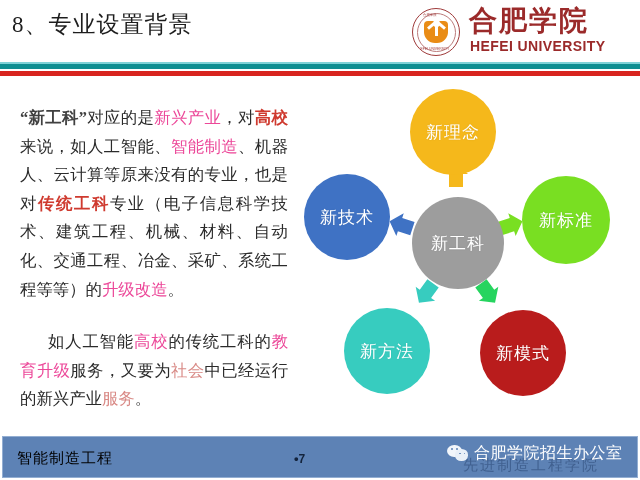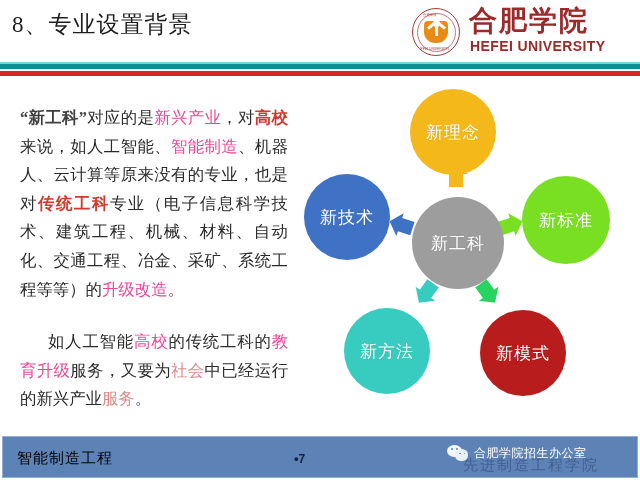--- a/index.html
+++ b/index.html
@@ -147,21 +147,21 @@
   }
   #wechat-icon .b2{
     position:absolute;left:8px;top:4.5px;width:13px;height:11.5px;border-radius:48%;
     background:#e9f0f8;
   }
   #wechat-icon .t1{position:absolute;left:3.5px;top:3.5px;width:2px;height:2px;border-radius:50%;background:#5d82b5;}
   #wechat-icon .t2{position:absolute;left:8.5px;top:3.5px;width:2px;height:2px;border-radius:50%;background:#5d82b5;}
   #wechat-icon .t3{position:absolute;left:12px;top:8px;width:1.8px;height:1.8px;border-radius:50%;background:#5d82b5;}
   #wechat-icon .t4{position:absolute;left:16.5px;top:8px;width:1.8px;height:1.8px;border-radius:50%;background:#5d82b5;}
   #watermark-text{
-    font-size:12px;color:#ffffff;letter-spacing:0.5px;
+    font-size:16px;color:#ffffff;letter-spacing:0.5px;
     font-family:Liberation Serif, serif;white-space:nowrap;
   }
 </style>
 </head>
 <body>
 
 <div id="slide">
 
   <div id="header">
 

